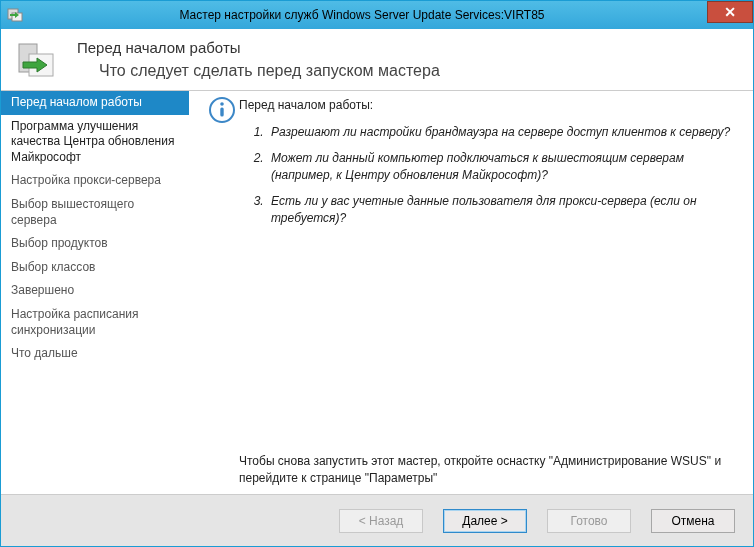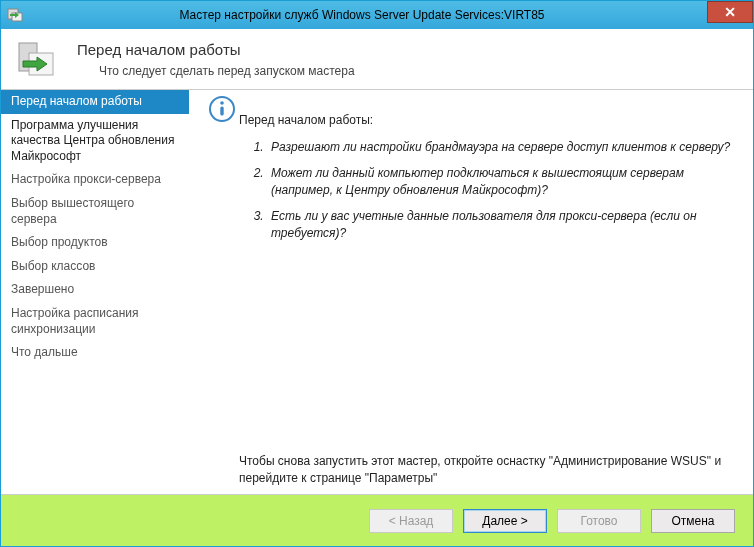--- a/index.html
+++ b/index.html
@@ -38,21 +38,21 @@
     display: flex; align-items: center;
     padding: 10px 16px 10px 16px;
     border-bottom: 1px solid #ccc;
     background: #fff;
   }
   .header .hicon {
     width: 40px; height: 40px; margin-right: 20px;
     display:flex;align-items:center;justify-content:center;
   }
   .header .htext .htitle { font-size: 15px; color: #333; margin-bottom: 6px; }
-  .header .htext .hsub   { font-size: 12px; color: #444; padding-left: 22px; }
+  .header .htext .hsub   { font-size: 16px; color: #444; padding-left: 22px; }
   .body {
     flex: 1; display: flex; overflow: hidden; background:#fff;
   }
   .sidebar {
     width: 188px; background: #fff; padding: 0;
     font-size: 12px; color: #555;
   }
   .sidebar .item { padding: 4px 10px 4px 10px; line-height: 1.3; cursor: default; }
   .sidebar .item.selected {
     background: #1e88c7; color: #fff;
@@ -60,28 +60,28 @@
   .sidebar .item.active-dark { color: #222; }
   .content {
     flex: 1; padding: 6px 18px 0 16px;
     display: flex; position: relative;
   }
   .content .cicon {
     width: 34px; flex-shrink: 0;
     display:flex;justify-content:center;
   }
   .content .ctext { flex: 1; color: #222; line-height: 1.45; }
-  .content .ctitle { margin-bottom: 10px; margin-top: 16px; }
+  .content .ctitle { margin-bottom: 10px; }
   .content ol { padding-left: 28px; font-style: italic; }
   .content ol li { margin-bottom: 8px; padding-left:4px;}
   .footnote { position: absolute; bottom: 7px; left: 50px; right: 18px; color: #222; line-height:1.4; }
   .buttons {
     height: 52px; border-top: 1px solid #ccc;
     display: flex; align-items: center; justify-content: flex-end;
-    padding-right: 18px; gap: 10px; background:#bef264;
+    padding-right: 18px; gap: 20px; background:#e5e5e5;
   }
   .buttons button {
     min-width: 84px; height: 24px;
     background: #eceaea; border: 1px solid #a7a7a7;
     font-family: inherit; font-size: 12px;
     cursor: pointer;
   }
   .buttons button:disabled {
     color: #9a9a9a; background: #efefef; border-color:#c8c8c8; cursor: default;
   }

